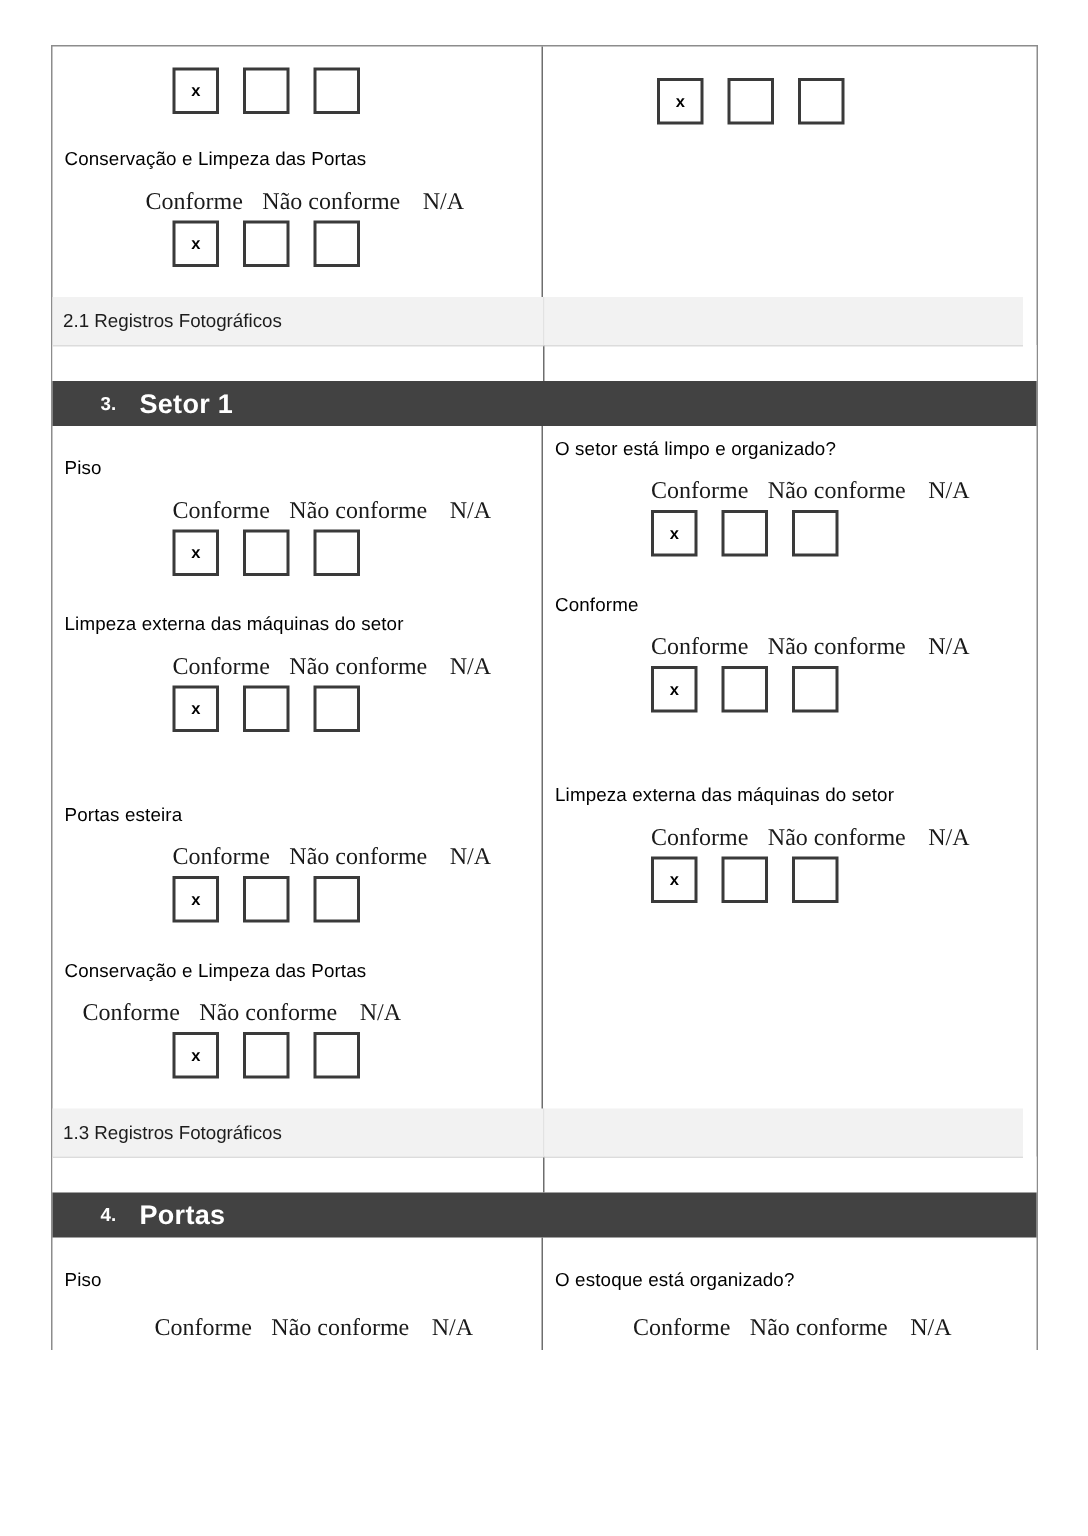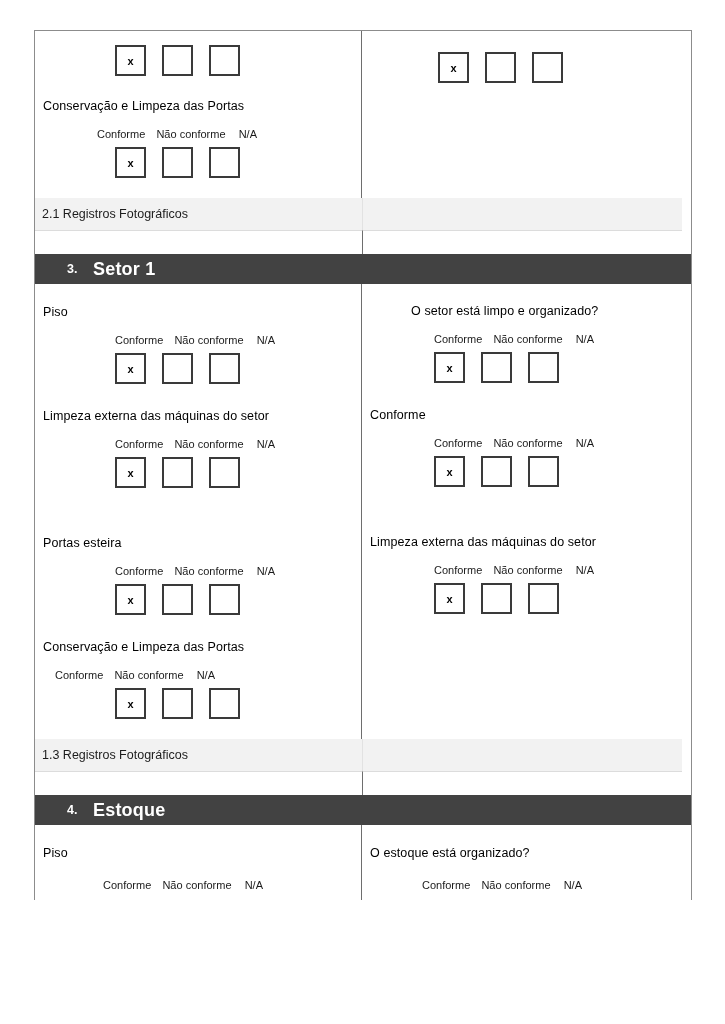--- a/index.html
+++ b/index.html
@@ -55,25 +55,26 @@
   }
   .qlabel {
     font-size: 12.5px;
     font-weight: normal;
     line-height: 15px;
     letter-spacing: 0.1px;
     color: #000;
     white-space: nowrap;
   }
   .optrow {
-    font-size: 11px;
+    font-size: 16px;
     font-weight: normal;
     line-height: 13px;
     color: #1a1a1a;
     white-space: nowrap;
+    font-family: Liberation Serif, serif;
   }
   .optrow span { display: inline-block; }
   .opt-gap-1 { width: 5px; }
   .opt-gap-2 { width: 7px; }
 
   .boxrow {
     display: flex;
     gap: 16px;
   }
   .cbox {
@@ -301,21 +302,21 @@
           <div class="cbox">x</div>
           <div class="cbox"></div>
           <div class="cbox"></div>
         </div>
       </div>
     </div>
 
     <div class="col col-right">
 
       <div class="qblock">
-        <div class="qlabel" style="padding-top:20px;margin-left:41px;">O setor está limpo e organizado?</div>
+        <div class="qlabel" style="padding-top:8px;">O setor está limpo e organizado?</div>
         <div class="optrow indent-64 pad-t-14">
           <span>Conforme</span>
           <span class="opt-gap-1"></span>
           <span>Não conforme</span>
           <span class="opt-gap-2"></span>
           <span>N/A</span>
         </div>
         <div class="boxrow boxind-64 pad-t-6">
           <div class="cbox">x</div>
           <div class="cbox"></div>
@@ -364,21 +365,21 @@
     <div class="ph-right"></div>
   </div>
 
   <div class="spacer-row">
     <div class="sp-left"></div>
     <div class="sp-right"></div>
   </div>
 
   <div class="sec-header">
     <span class="sec-num">4.</span>
-    <span class="sec-title">Estoque</span>
+    <span class="sec-title">Portas</span>
   </div>
 
   <div class="band">
 
     <div class="col col-left">
       <div class="qblock">
         <div class="qlabel" style="padding-top:21px;">Piso</div>
         <div class="optrow pad-b-8" style="padding-left:60px;padding-top:18px;">
           <span>Conforme</span>
           <span class="opt-gap-1"></span>

